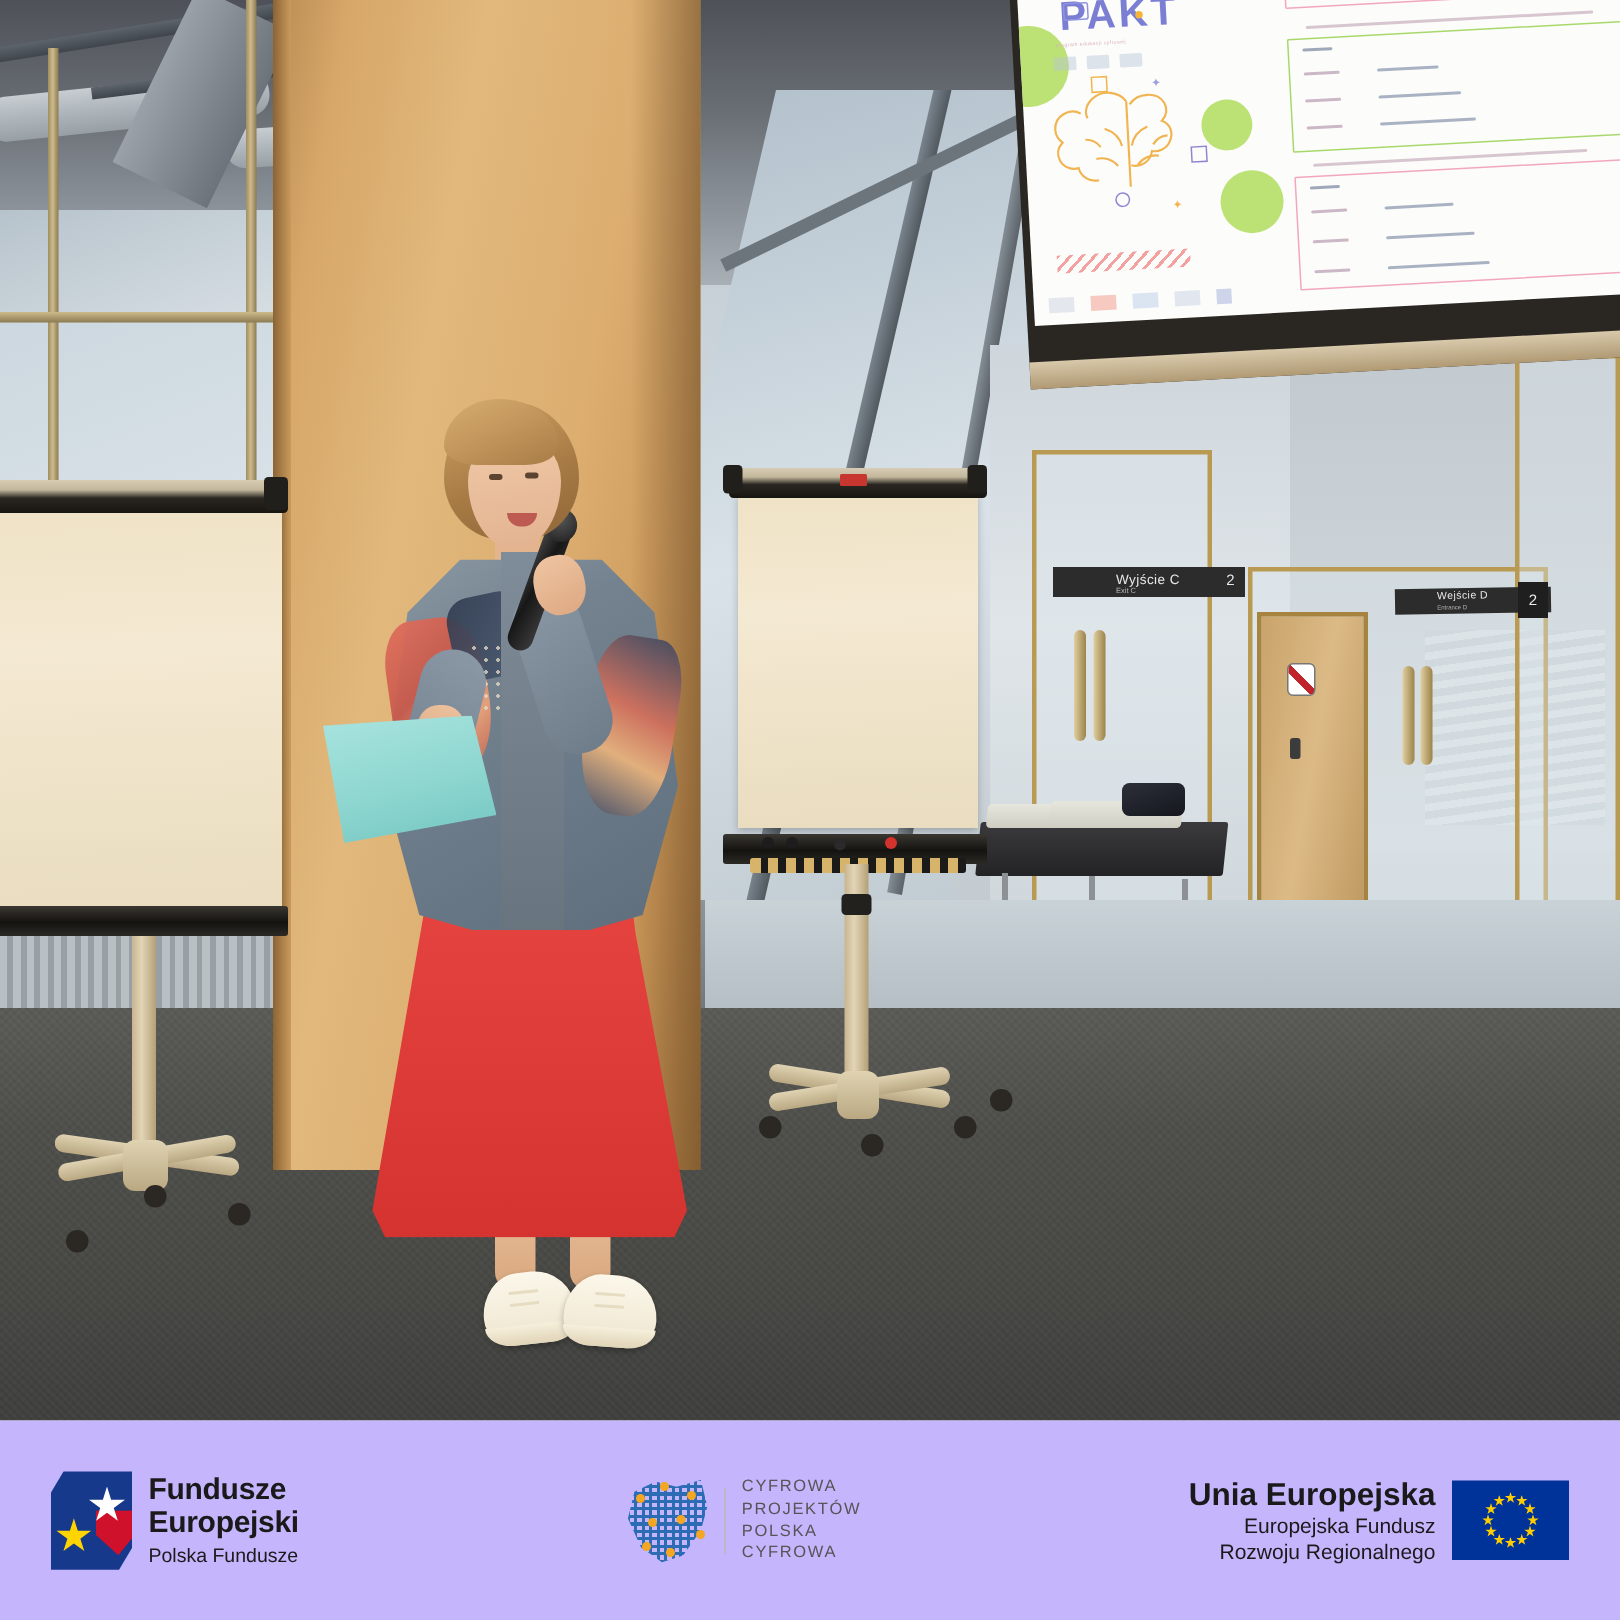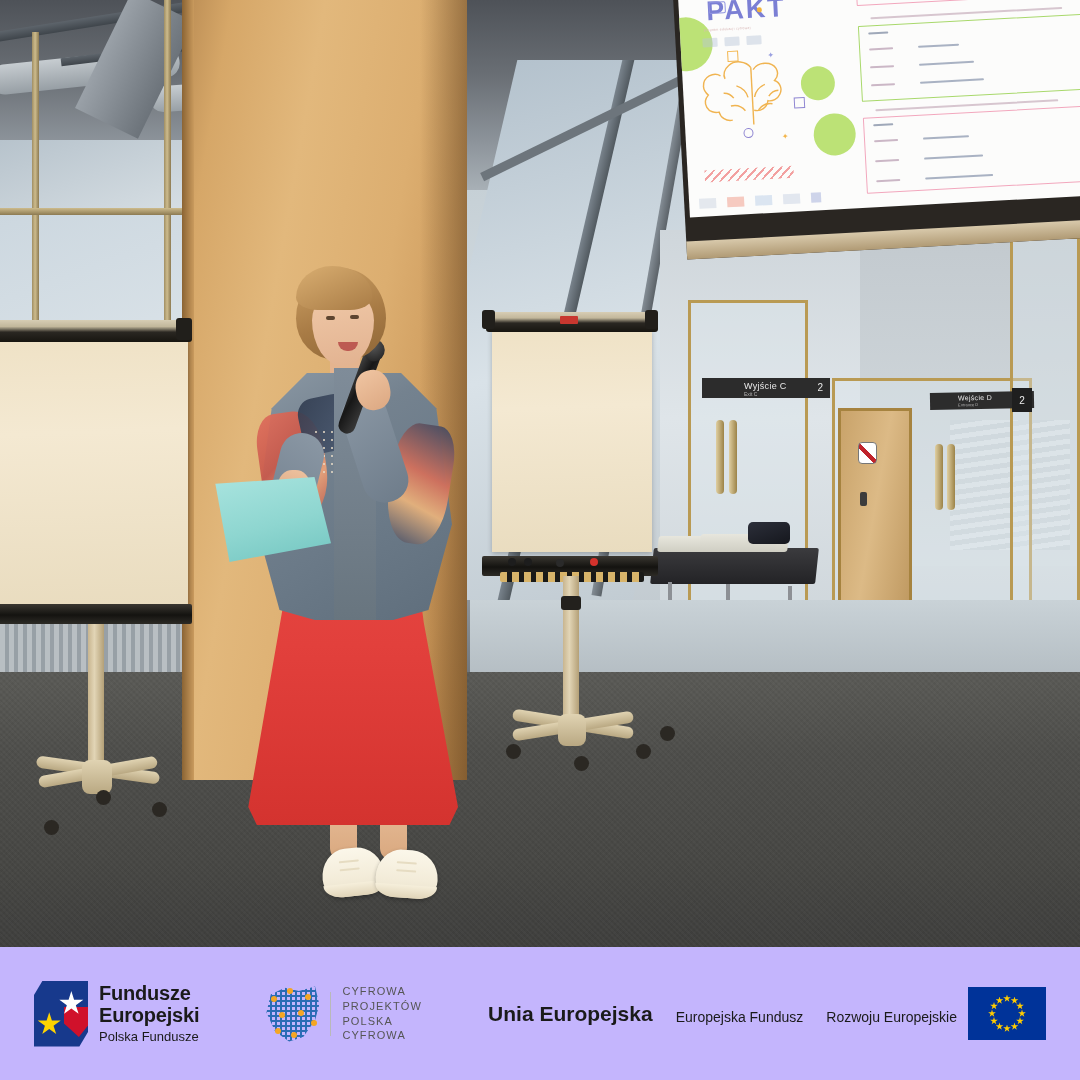--- a/index.html
+++ b/index.html
@@ -207,21 +207,21 @@
       repeating-linear-gradient(90deg,#000 0 2px,transparent 2px 5px);
     mask-image:
       repeating-linear-gradient(0deg,#000 0 2px,transparent 2px 5px),
       repeating-linear-gradient(90deg,#000 0 2px,transparent 2px 5px); }
   .cppcDot { position:absolute; width:6px; height:6px; border-radius:50%; background:#f5a623; }
   .cppcDiv { width:1px; height:44px; background:#b9b9b9; }
   .cppcText { display:flex; flex-direction:column; line-height:1.32;
     font-size:11px; letter-spacing:1.1px; color:#555; }
 
   
-  .ueText { display:flex; flex-direction:row; align-items:flex-end; line-height:1.2;gap:23px; }
+  .ueText { display:flex; flex-direction:column; align-items:flex-end; line-height:1.2; }
   .ueL1 { font-size:21px; font-weight:bold; color:#1a1a1a; }
   .ueL2,.ueL3 { font-size:14px; color:#1a1a1a; }
   .euFlag { position:relative; width:78px; height:53px; background:#003399; }
   .euStar { position:absolute; width:8px; height:8px; background:#ffcc00;
     clip-path:polygon(50% 0%,61% 35%,98% 35%,68% 57%,79% 91%,50% 70%,21% 91%,32% 57%,2% 35%,39% 35%); }
 </style>
 </head>
 <body>
 
 <div id="page">
@@ -507,21 +507,21 @@
           <span>PROJEKTÓW</span>
           <span>POLSKA</span>
           <span>CYFROWA</span>
         </div>
       </div>
 
       <div class="logoItem">
         <div class="ueText">
           <span class="ueL1">Unia Europejska</span>
           <span class="ueL2">Europejska Fundusz</span>
-          <span class="ueL3">Rozwoju Europejskie</span>
+          <span class="ueL3">Rozwoju Regionalnego</span>
         </div>
         <div class="euFlag" id="euFlag">
             <div class="euStar" style="left: 35px; top: 7.5px;"></div>
             <div class="euStar" style="left: 42.5px; top: 9.50962px;"></div>
             <div class="euStar" style="left: 47.9904px; top: 15px;"></div>
             <div class="euStar" style="left: 50px; top: 22.5px;"></div>
             <div class="euStar" style="left: 47.9904px; top: 30px;"></div>
             <div class="euStar" style="left: 42.5px; top: 35.4904px;"></div>
             <div class="euStar" style="left: 35px; top: 37.5px;"></div>
             <div class="euStar" style="left: 27.5px; top: 35.4904px;"></div>

